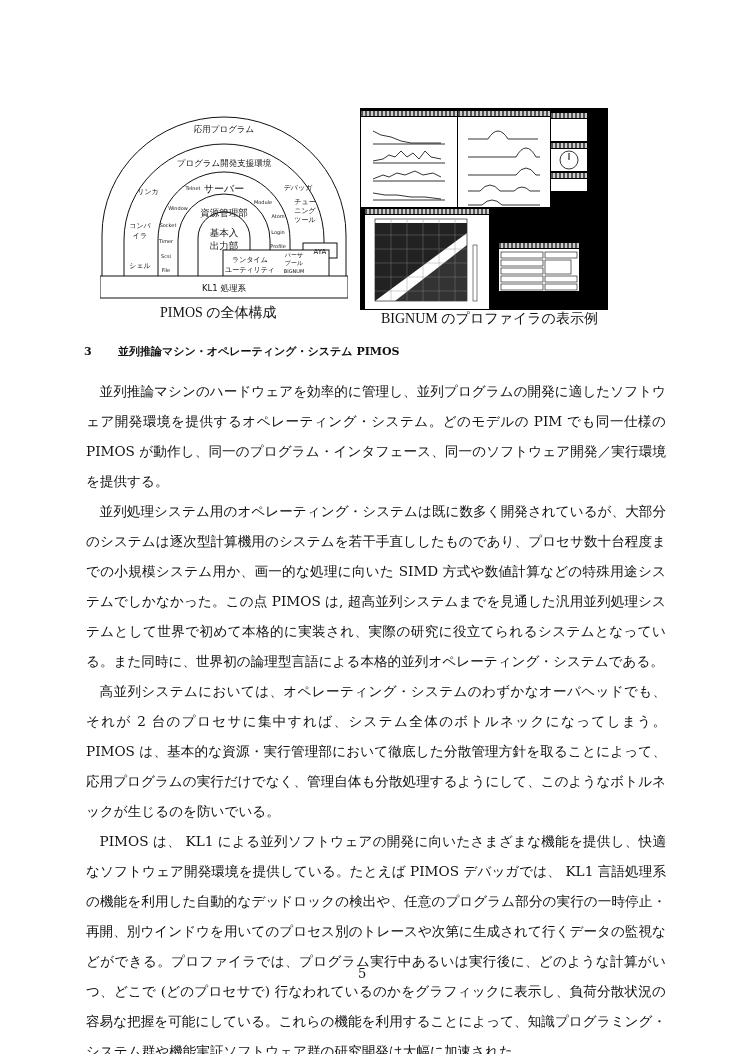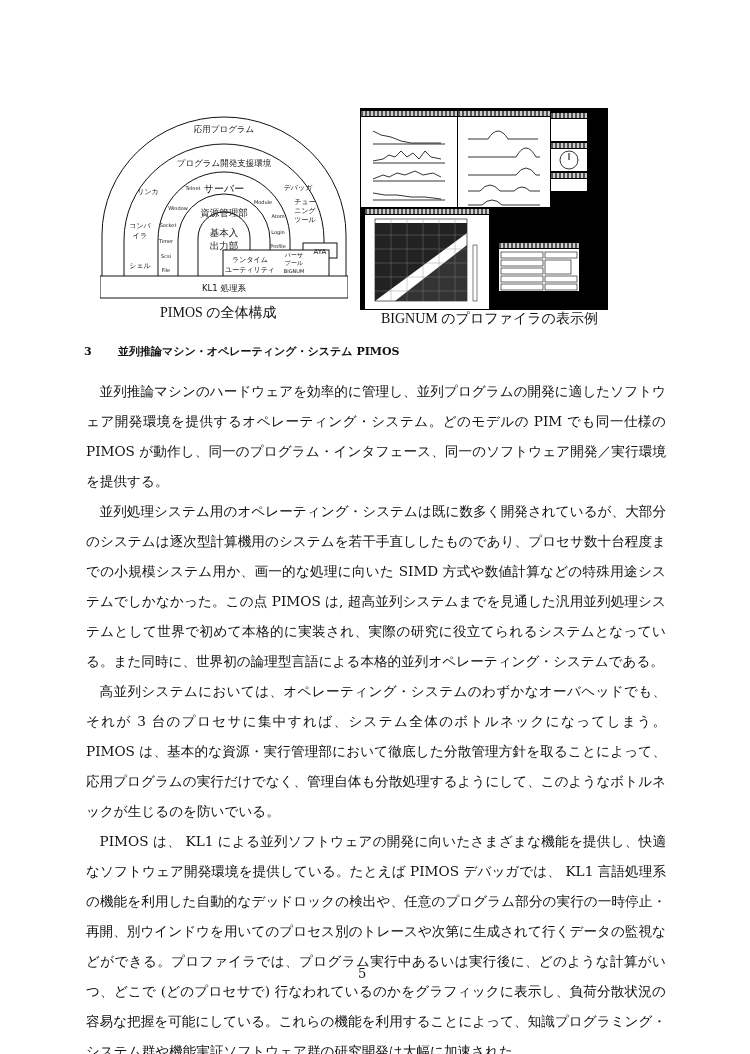--- a/index.html
+++ b/index.html
@@ -150,17 +150,17 @@
 </div>
 <div class="abs cap" style="left:381px;top:310px;">BIGNUM のプロファイラの表示例</div>
 
 <div class="abs heading">
   <span class="num">3</span><span>並列推論マシン・オペレーティング・システム PIMOS</span>
 </div>
 
 <div class="abs body">
   <p>並列推論マシンのハードウェアを効率的に管理し、並列プログラムの開発に適したソフトウェア開発環境を提供するオペレーティング・システム。どのモデルの PIM でも同一仕様の PIMOS が動作し、同一のプログラム・インタフェース、同一のソフトウェア開発／実行環境を提供する。</p>
   <p>並列処理システム用のオペレーティング・システムは既に数多く開発されているが、大部分のシステムは逐次型計算機用のシステムを若干手直ししたものであり、プロセサ数十台程度までの小規模システム用か、画一的な処理に向いた SIMD 方式や数値計算などの特殊用途システムでしかなかった。この点 PIMOS は, 超高並列システムまでを見通した汎用並列処理システムとして世界で初めて本格的に実装され、実際の研究に役立てられるシステムとなっている。また同時に、世界初の論理型言語による本格的並列オペレーティング・システムである。</p>
-  <p>高並列システムにおいては、オペレーティング・システムのわずかなオーバヘッドでも、それが 3 台のプロセサに集中すれば、システム全体のボトルネックになってしまう。 PIMOS は、基本的な資源・実行管理部において徹底した分散管理方針を取ることによって、応用プログラムの実行だけでなく、管理自体も分散処理するようにして、このようなボトルネックが生じるのを防いでいる。</p>
+  <p>高並列システムにおいては、オペレーティング・システムのわずかなオーバヘッドでも、それが 2 台のプロセサに集中すれば、システム全体のボトルネックになってしまう。 PIMOS は、基本的な資源・実行管理部において徹底した分散管理方針を取ることによって、応用プログラムの実行だけでなく、管理自体も分散処理するようにして、このようなボトルネックが生じるのを防いでいる。</p>
   <p>PIMOS は、 KL1 による並列ソフトウェアの開発に向いたさまざまな機能を提供し、快適なソフトウェア開発環境を提供している。たとえば PIMOS デバッガでは、 KL1 言語処理系の機能を利用した自動的なデッドロックの検出や、任意のプログラム部分の実行の一時停止・再開、別ウインドウを用いてのプロセス別のトレースや次第に生成されて行くデータの監視などができる。プロファイラでは、プログラム実行中あるいは実行後に、どのような計算がいつ、どこで (どのプロセサで) 行なわれているのかをグラフィックに表示し、負荷分散状況の容易な把握を可能にしている。これらの機能を利用することによって、知識プログラミング・システム群や機能実証ソフトウェア群の研究開発は大幅に加速された。</p>
 </div>
 
 <div class="abs pagenum">5</div>
 
 </body></html>

